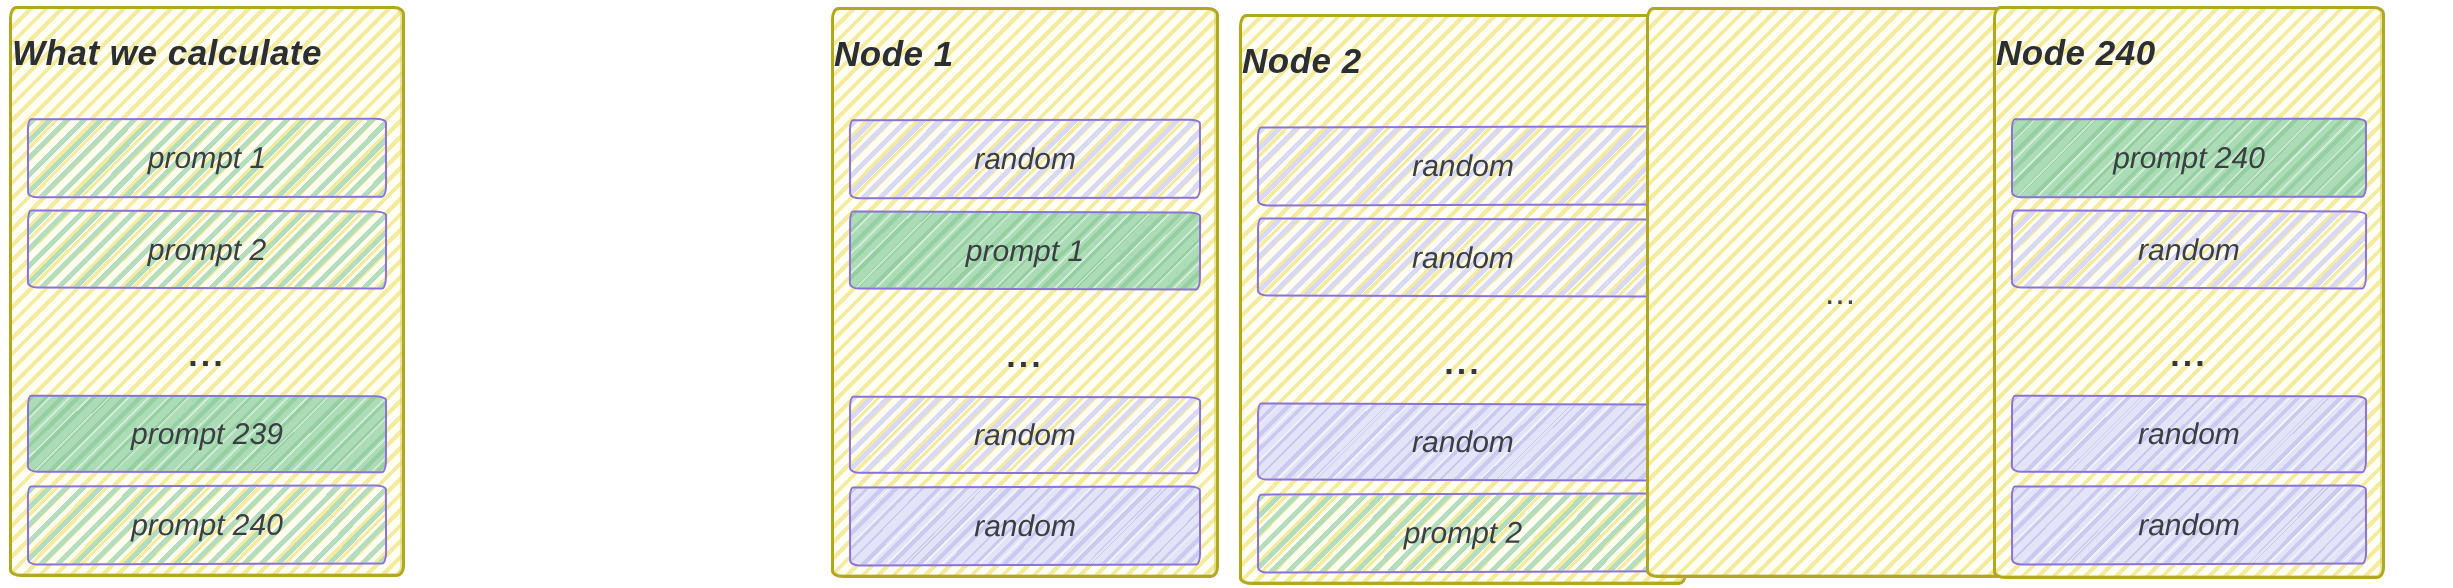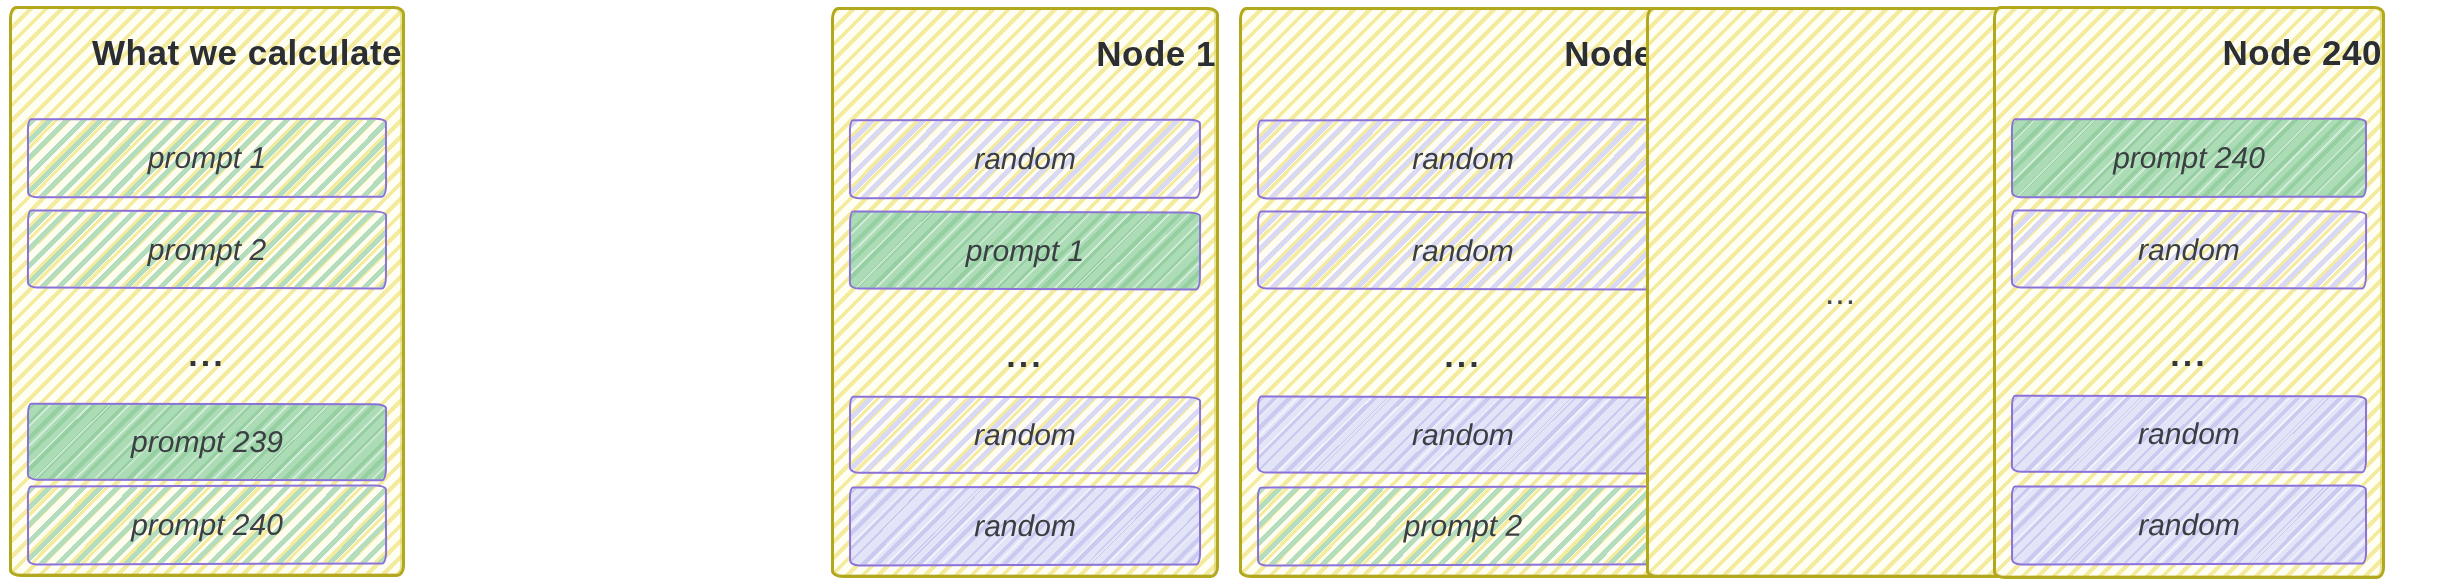--- a/index.html
+++ b/index.html
@@ -16,24 +16,25 @@
     border-radius:7px 11px 8px 12px / 12px 8px 11px 7px;
     background-color:var(--panel-bg);
     background-image:repeating-linear-gradient(135deg,
       var(--panel-line) 0px, var(--panel-line) 4px,
       transparent 4px, transparent 11px);
     box-shadow:inset -2px 0 0 rgba(214,208,90,.55), inset 0 -1px 0 rgba(178,168,31,.35);
   }
 
   .panel-title{
     position:absolute;left:0;right:0;top:24px;
-    text-align:right;
+    text-align:left;
     font-size:35px;font-weight:bold;
     color:var(--title-text);
     letter-spacing:.5px;
+    font-style:italic;
   }
 
   .box{
     position:absolute;
     box-sizing:border-box;
     border:2.5px solid var(--box-border);
     border-radius:4px 12px 5px 10px / 11px 5px 12px 6px;
     display:flex;align-items:center;justify-content:center;
     font-size:30px;color:var(--label-text);
   }
@@ -83,21 +84,21 @@
 <div id="diagram">
     <div class="panel" style="left: 9px; top: 6px; width: 396px; height: 571px;">
       <div class="panel-title">What we calculate</div>
       <div class="box fill-green-hatch" style="left: 15px; right: 15px; top: 109px; height: 80px; transform: rotate(-0.12deg);">
         <span class="box-label">prompt 1</span>
       </div>
       <div class="box fill-green-hatch" style="left: 15px; right: 15px; top: 201px; height: 79px; transform: rotate(0.15deg);">
         <span class="box-label">prompt 2</span>
       </div>
       <div class="ellipsis-row" style="top: 315px; height: 60px;">...</div>
-      <div class="box fill-green-solid" style="left: 15px; right: 15px; top: 386px; height: 78px; transform: rotate(0.12deg); margin-top: 8px;">
+      <div class="box fill-green-solid" style="left: 15px; right: 15px; top: 386px; height: 78px; transform: rotate(0.12deg);">
         <span class="box-label">prompt 239</span>
       </div>
       <div class="box fill-green-hatch" style="left: 15px; right: 15px; top: 476px; height: 80px; transform: rotate(-0.18deg);">
         <span class="box-label">prompt 240</span>
       </div>
     </div>
     <div class="panel" style="left: 831px; top: 7px; width: 388px; height: 571px;">
       <div class="panel-title">Node 1</div>
       <div class="box fill-purple-hatch" style="left: 15px; right: 15px; top: 109px; height: 80px; transform: rotate(-0.12deg);">
         <span class="box-label">random</span>
@@ -106,21 +107,21 @@
         <span class="box-label">prompt 1</span>
       </div>
       <div class="ellipsis-row" style="top: 315px; height: 60px;">...</div>
       <div class="box fill-purple-hatch" style="left: 15px; right: 15px; top: 386px; height: 78px; transform: rotate(0.12deg);">
         <span class="box-label">random</span>
       </div>
       <div class="box fill-purple-dense" style="left: 15px; right: 15px; top: 476px; height: 80px; transform: rotate(-0.18deg);">
         <span class="box-label">random</span>
       </div>
     </div>
-    <div class="panel" style="left: 1239px; top: 7px; width: 448px; height: 571px;">
+    <div class="panel" style="left: 1239px; top: 14px; width: 448px; height: 571px;">
       <div class="panel-title">Node 2</div>
       <div class="box fill-purple-hatch" style="left: 15px; right: 15px; top: 109px; height: 80px; transform: rotate(-0.12deg);">
         <span class="box-label">random</span>
       </div>
       <div class="box fill-purple-hatch" style="left: 15px; right: 15px; top: 201px; height: 79px; transform: rotate(0.15deg);">
         <span class="box-label">random</span>
       </div>
       <div class="ellipsis-row" style="top: 315px; height: 60px;">...</div>
       <div class="box fill-purple-dense" style="left: 15px; right: 15px; top: 386px; height: 78px; transform: rotate(0.12deg);">
         <span class="box-label">random</span>

